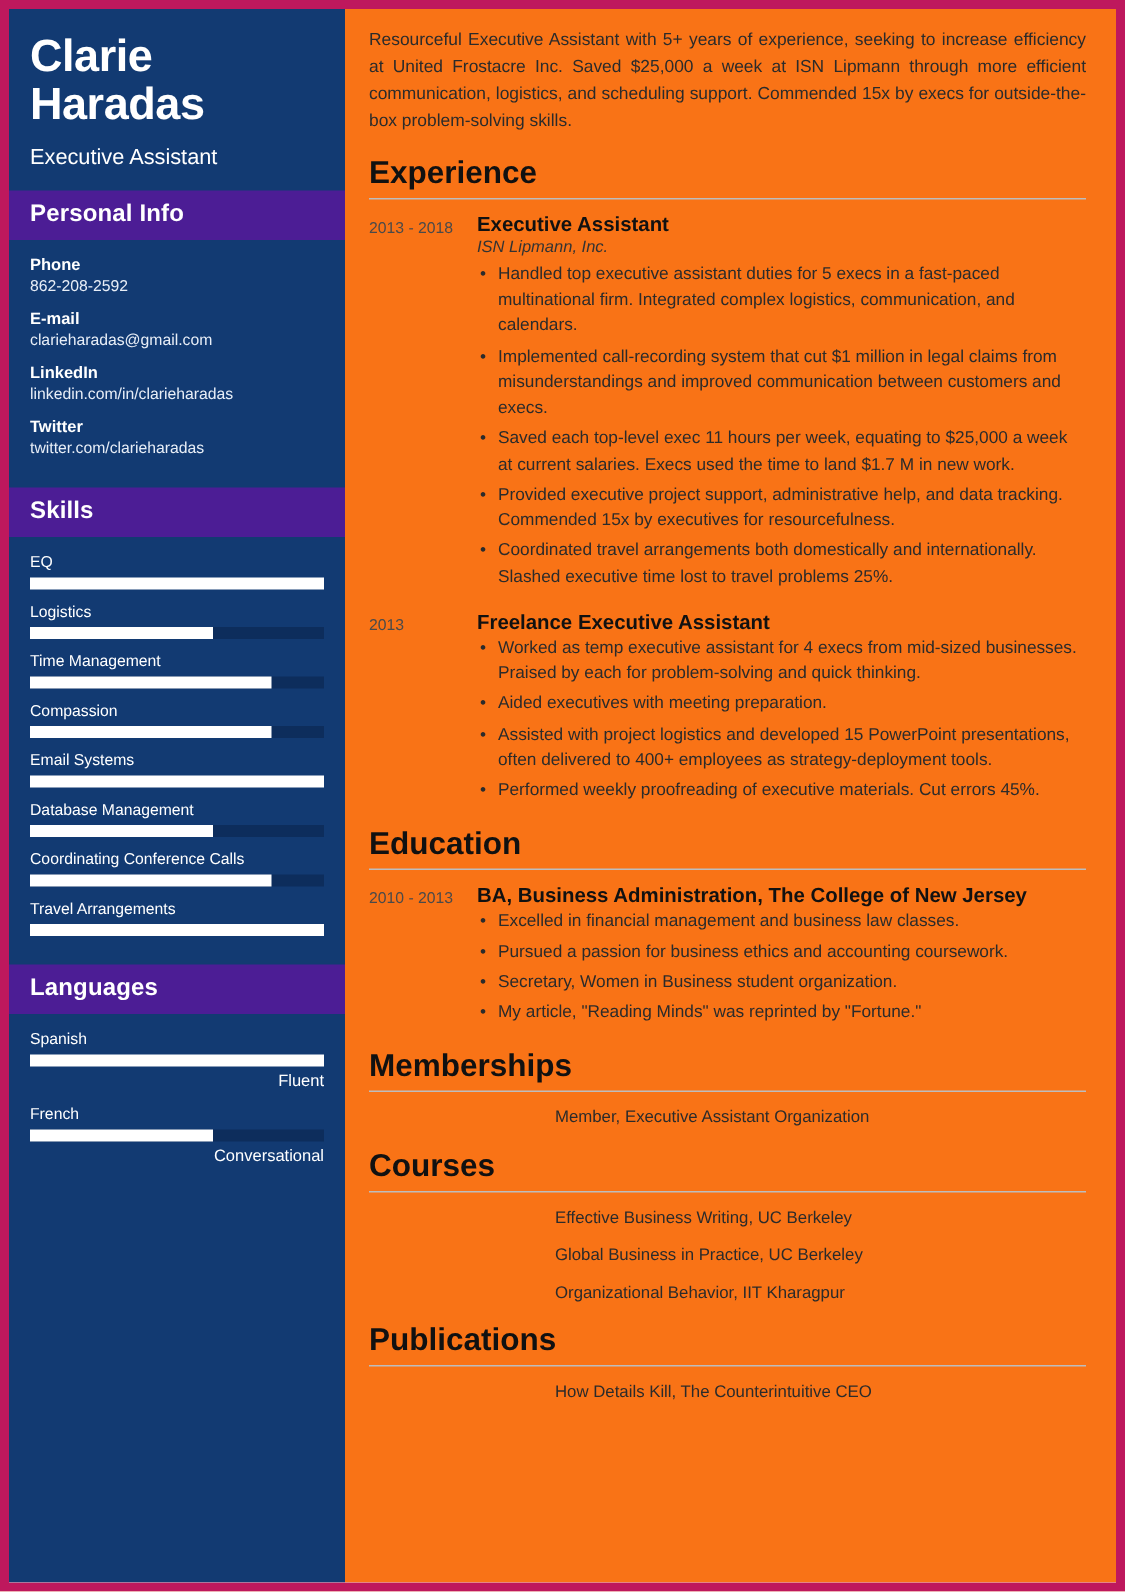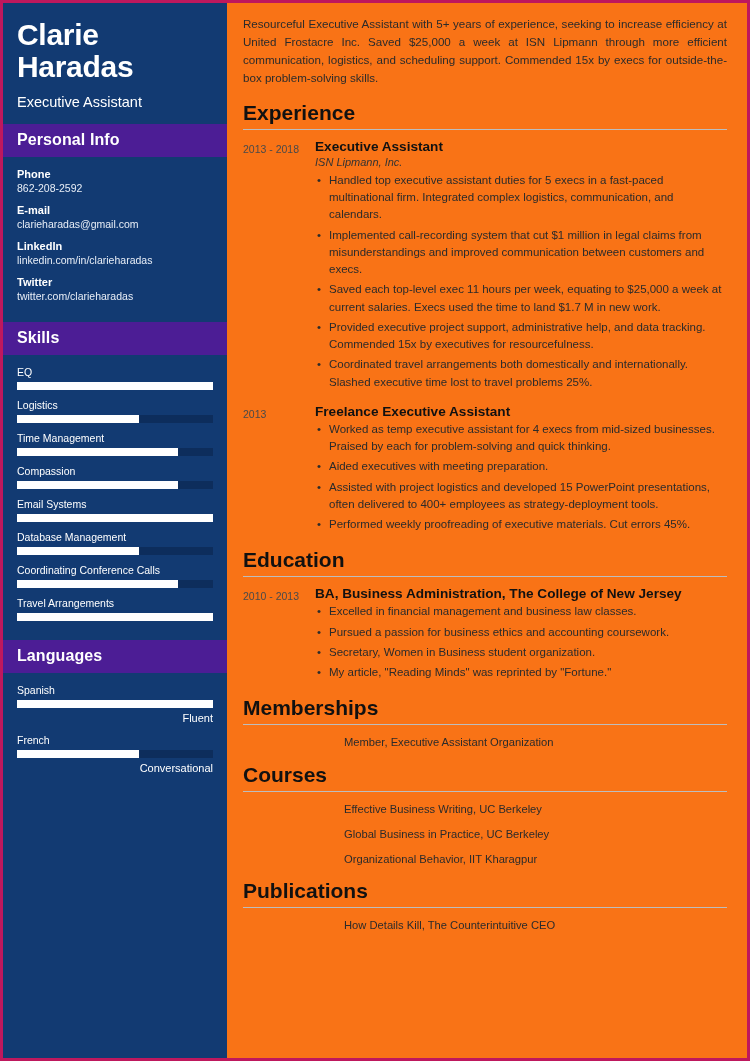--- a/index.html
+++ b/index.html
@@ -8,21 +8,21 @@
     background: #ffffff;
   }
   body {
     width: 750px; height: 1061px;
     font-family: "Liberation Sans", sans-serif;
     color: #222;
   }
   .page {
     width: 750px; height: 1061px;
     display: flex;
-    border: 3px solid #be185d;
+    border: 6px solid #be185d;
     overflow: hidden;
     background: #fff;
   }
 
   
   .sidebar {
     width: 224px;
     flex: 0 0 224px;
     background: #123a72;
     color: #ffffff;
@@ -161,21 +161,21 @@
   ul.bullets li:before {
     content: "\2022";
     position: absolute;
     left: -11px;
     top: 0;
     color: #2b2b2b;
   }
   .simple-line {
     font-size: 11.2px;
     color: #2b2b2b;
-    margin-left: 85px;
+    margin-left: 108px;
     margin-bottom: 9px;
     line-height: 1.45;
     padding-left: 16px;
   }
 </style>
 </head>
 <body>
 
 <div class="page">
 

